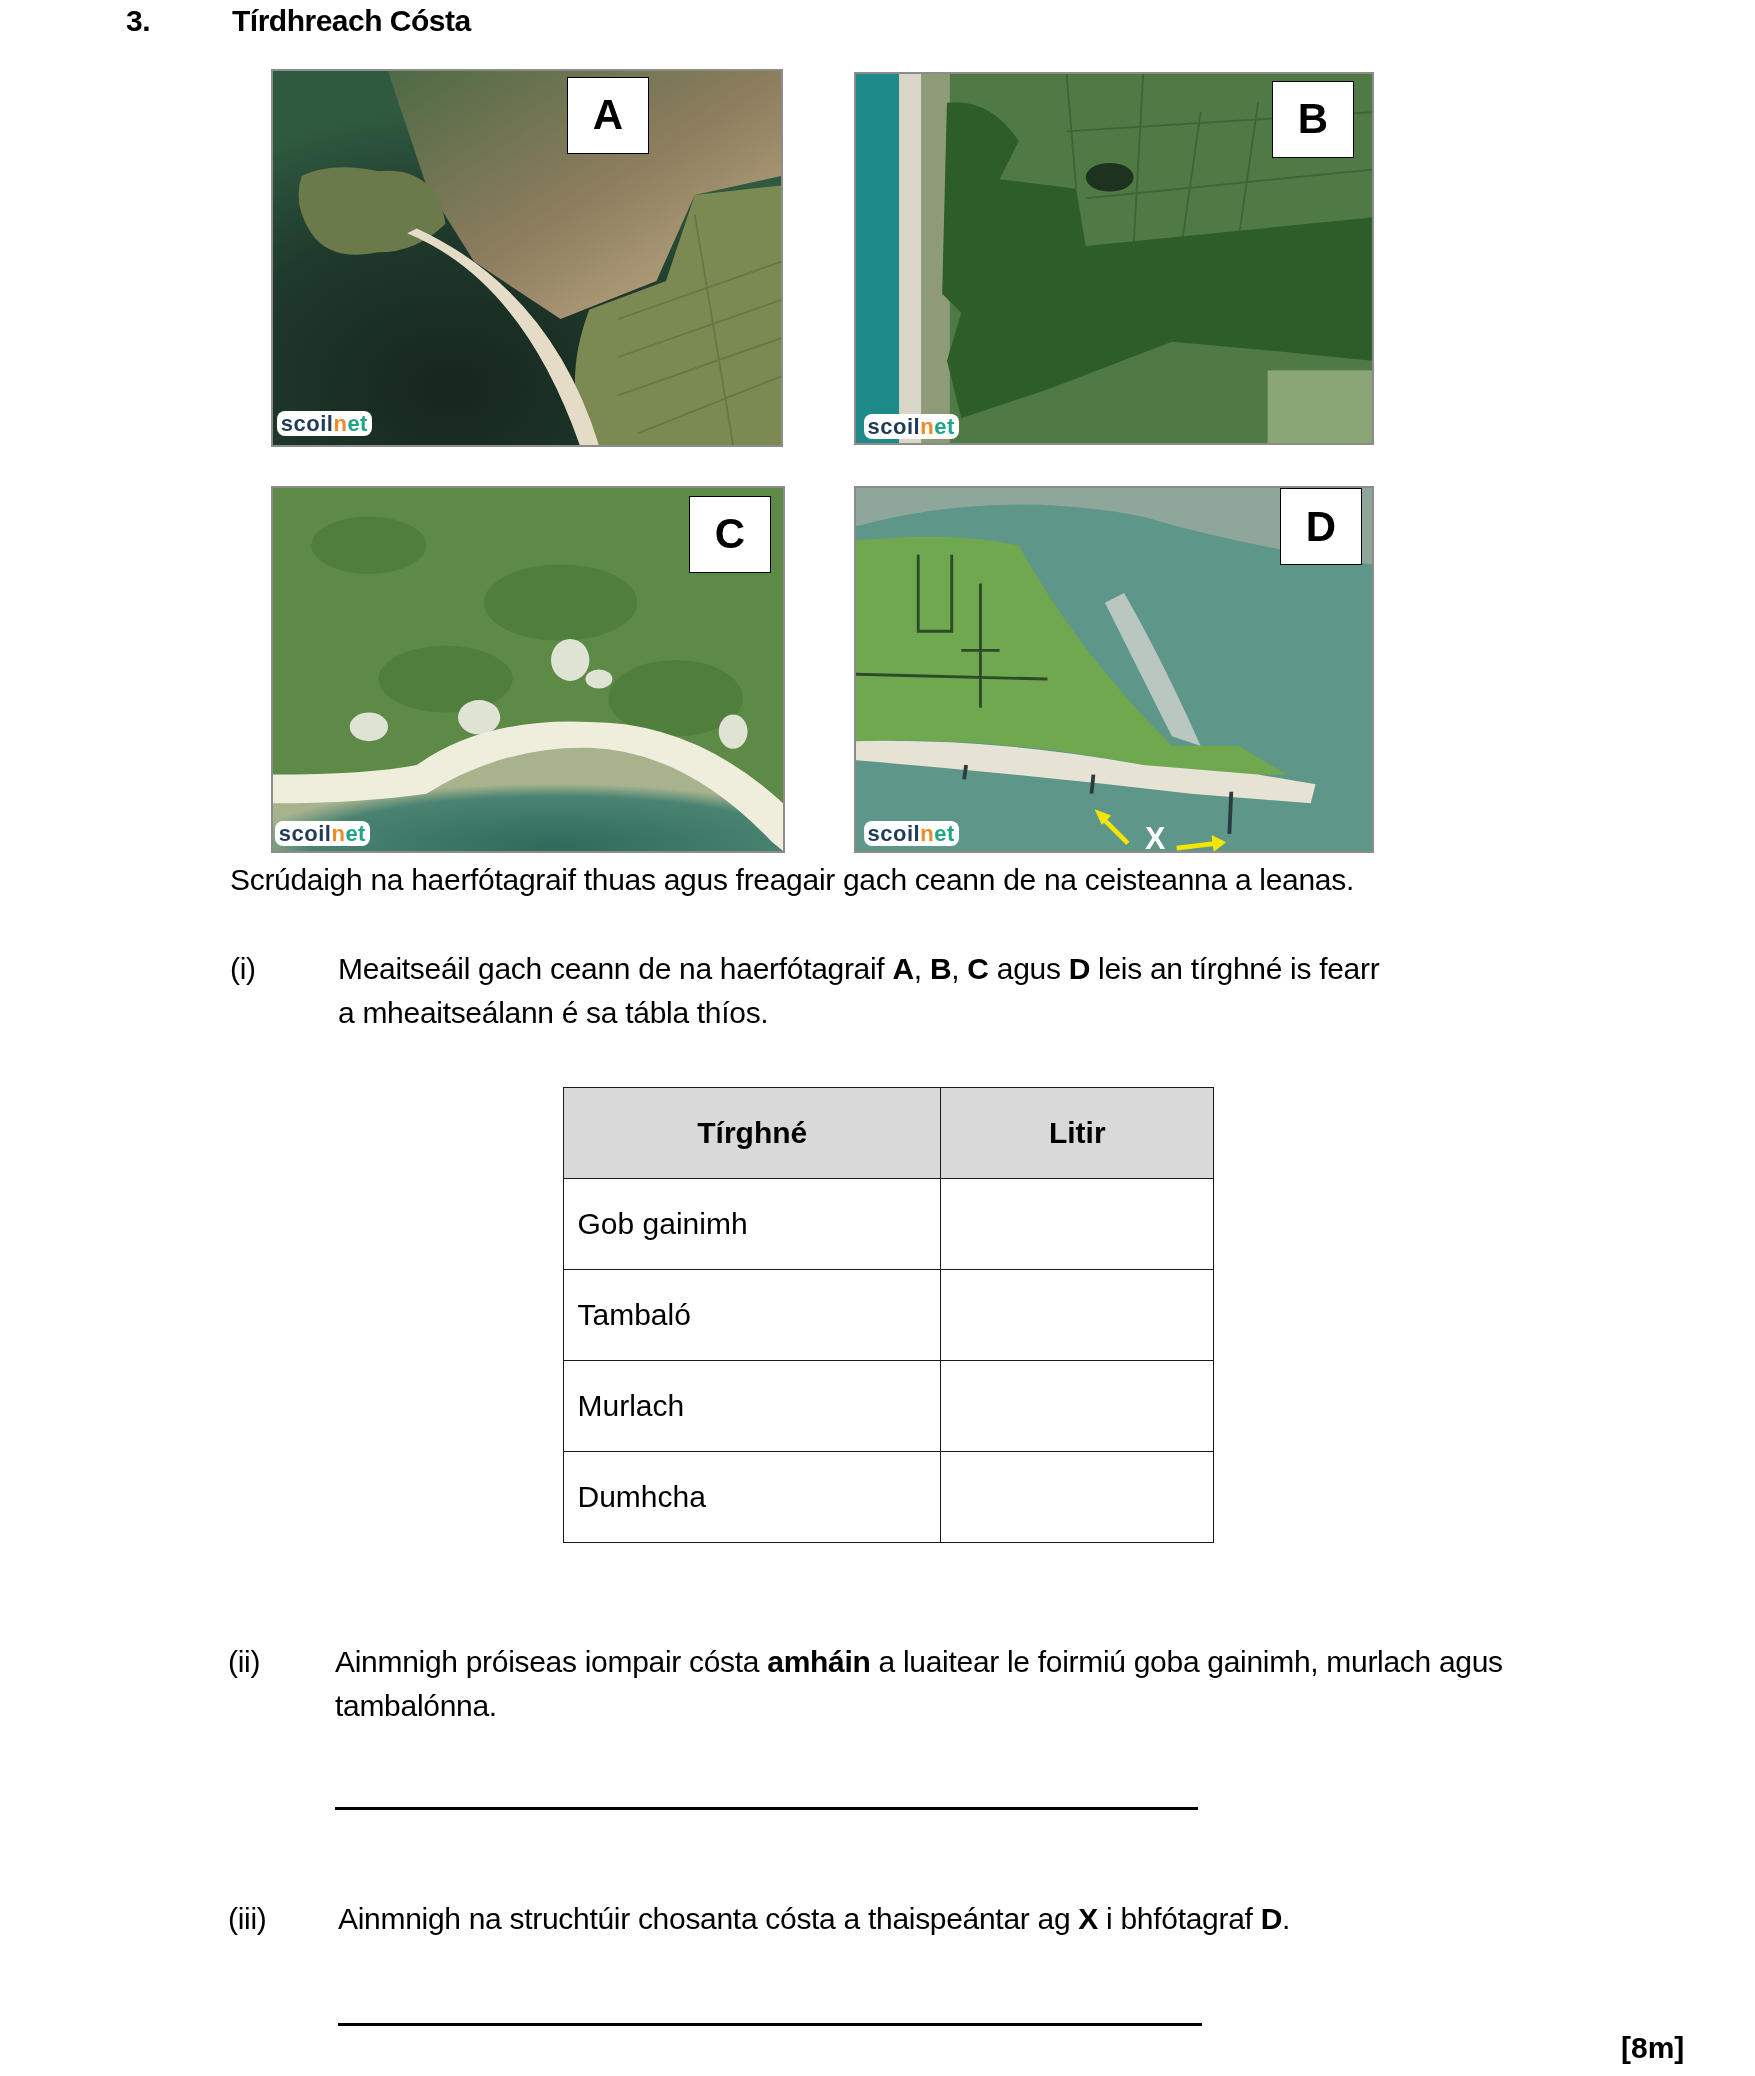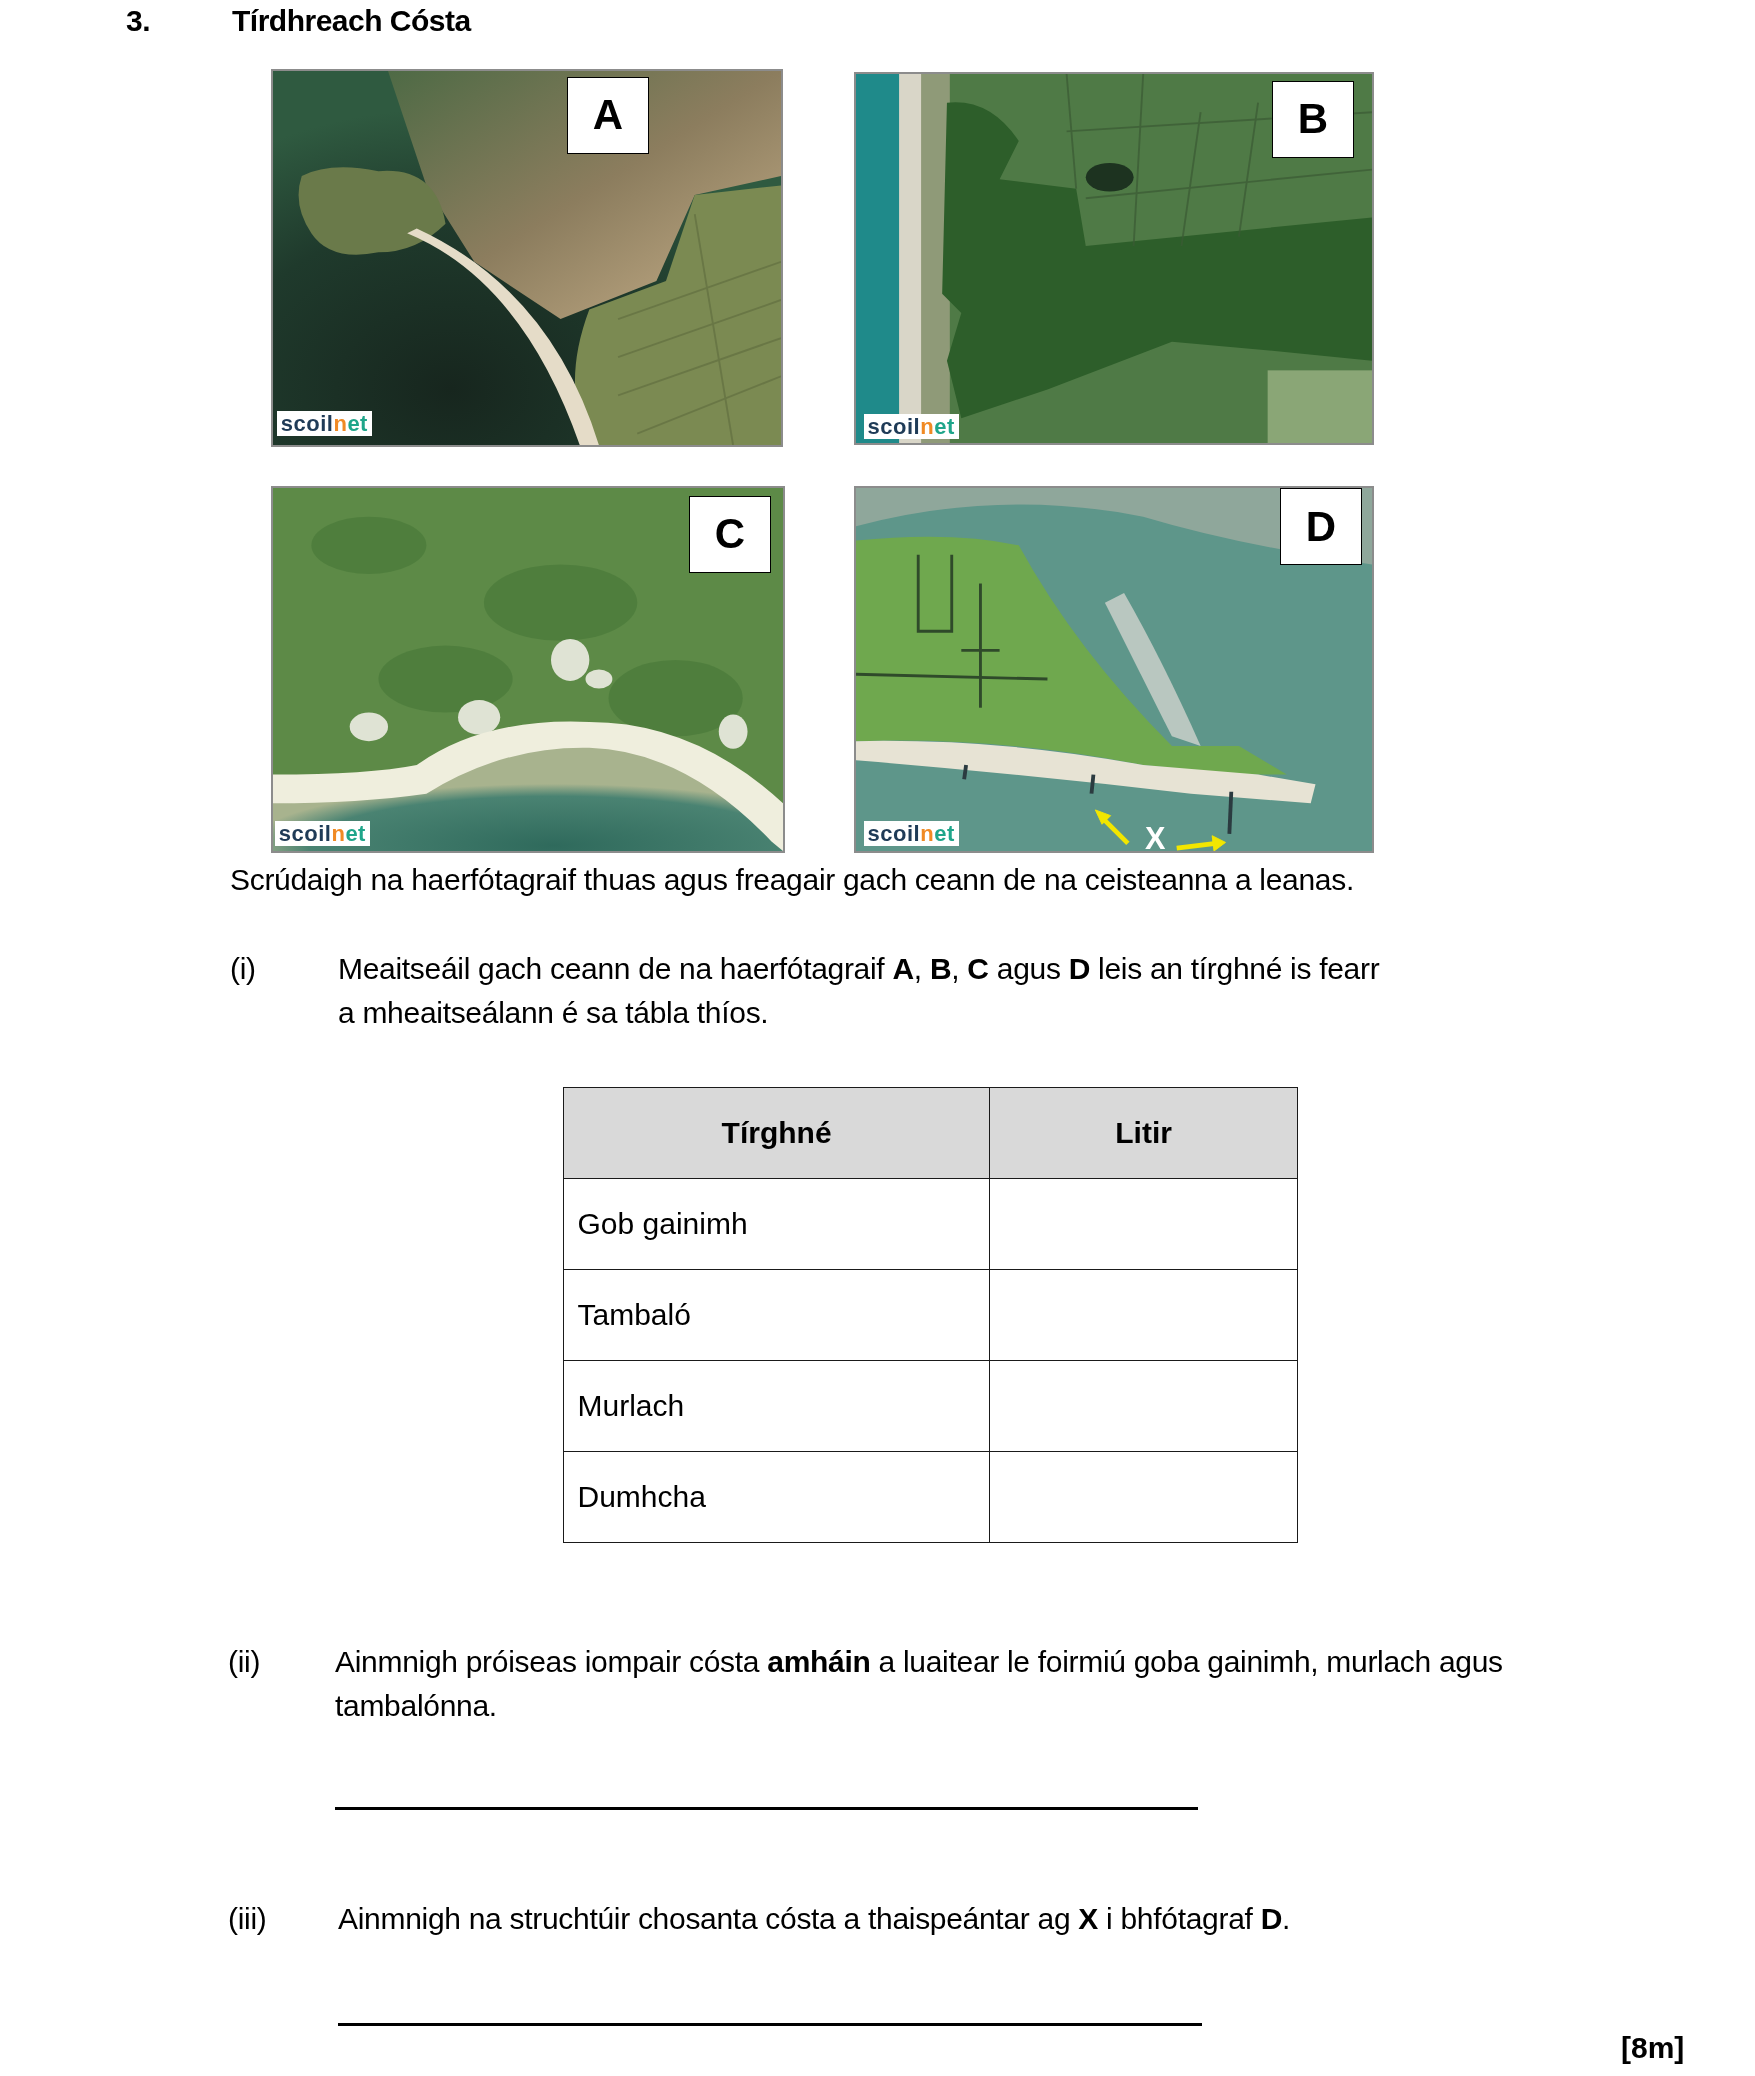--- a/index.html
+++ b/index.html
@@ -8,27 +8,27 @@
   .abs { position:absolute; }
   .qnum { left:126px; top:3.9px; font-size:30px; font-weight:bold; letter-spacing:-0.5px; }
   .qtitle { left:232px; top:3.9px; font-size:30px; font-weight:bold; letter-spacing:-0.5px; }
 
   .photo { position:absolute; border:2.9px solid #8c8c8c; box-sizing:border-box; overflow:hidden; }
   .photo svg.bg { position:absolute; left:0; top:0; width:100%; height:100%; }
   .label-box { position:absolute; background:#fff; border:1.9px solid #000; box-sizing:border-box;
                display:flex; align-items:center; justify-content:center;
                font-size:42px; font-weight:bold; }
   .logo { position:absolute; background:#fff; padding:0 3.9px; height:25px; line-height:25px;
-          font-size:22px; font-weight:bold; letter-spacing:0.5px; }
+          font-size:22px; font-weight:bold; letter-spacing:0.5px;border-radius:8px; }
   .logo .s1 { color:#1f3b57; }
   .logo .s2 { color:#f08a24; }
   .logo .s3 { color:#1fa58a; }
 
   .text { font-size:30px; line-height:42px; letter-spacing:-0.3px; white-space:nowrap; }
-  table.lt { position:absolute; left:563px; top:1087px; width:735px; border-collapse:collapse;
+  table.lt { position:absolute; left:563px; top:1087px; width:651px; border-collapse:collapse;
              font-size:30px; }
   table.lt th, table.lt td { border:1.9px solid #1a1a1a; height:91px; box-sizing:border-box; }
   table.lt th { background:#d9d9d9; font-weight:bold; text-align:center; }
   table.lt td.c1 { padding-left:13.5px; text-align:left; }
   table.lt col.a { width:378px; } table.lt col.b { width:273px; }
   .answer-line { position:absolute; height:2.9px; background:#000; }
   .marks { font-size:30px; font-weight:bold; }
 </style>
 </head>
 <body>

